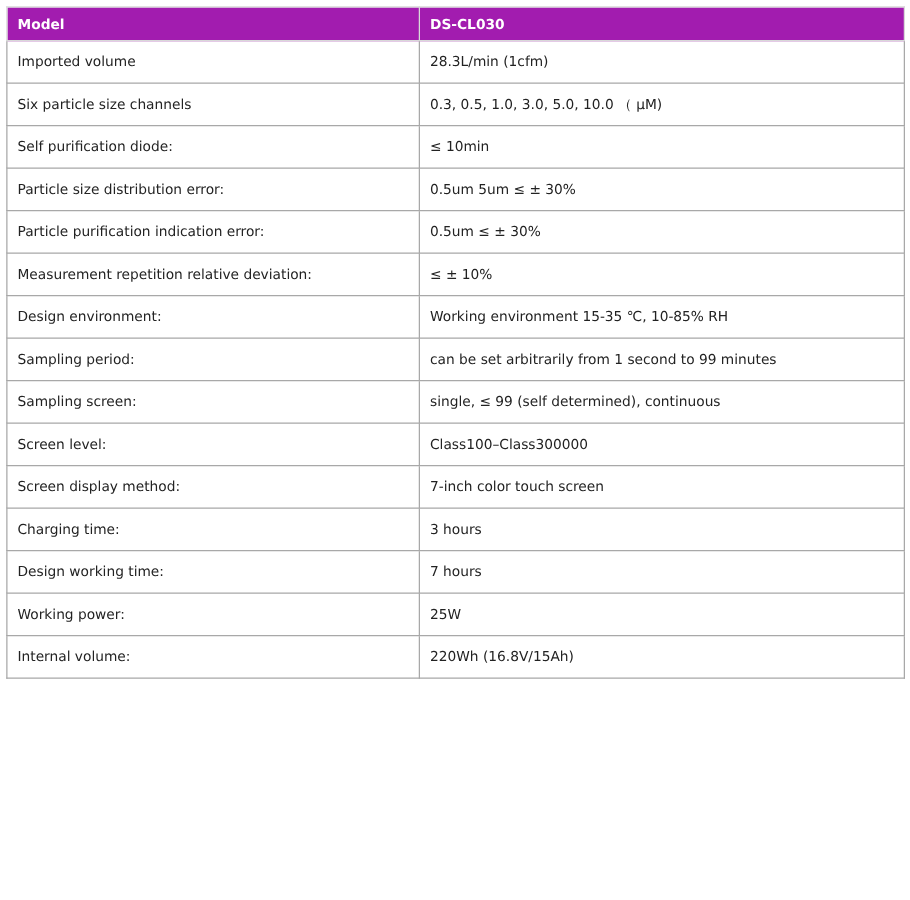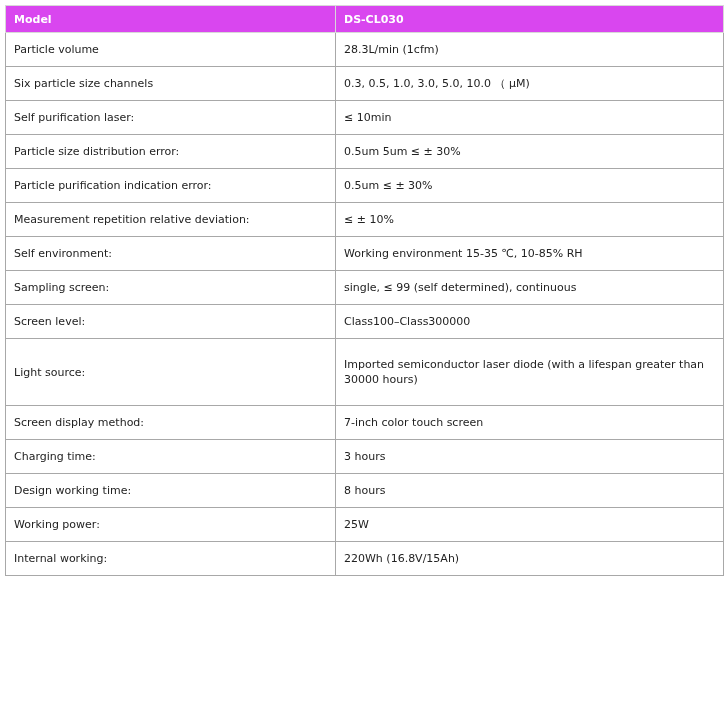--- a/index.html
+++ b/index.html
@@ -5,94 +5,94 @@
   html, body { margin: 0; padding: 0; background: #ffffff; }
   body { width: 728px; height: 720px; position: relative; overflow: hidden;
          font-family: "DejaVu Sans", sans-serif; color: #222; }
   .spec-table { position: absolute; left: 5px; top: 5px; width: 718px;
                 border-collapse: collapse; table-layout: fixed; }
   .spec-table col.c1 { width: 330px; }
   .spec-table col.c2 { width: 388px; }
   .spec-table td, .spec-table th { border: 1px solid #a8a8a8; padding: 0 8px;
                 font-size: 11px; text-align: left; vertical-align: middle;
                 line-height: 15px; }
-  .spec-table thead th { background: #d946ef; color: #fff; font-weight: bold;
+  .spec-table thead th { background: #a21caf; color: #fff; font-weight: bold;
                 height: 26px; border-color: #d8d8d8; }
   .spec-table tbody td { height: 33px; }
   .spec-table tbody tr.tall td { height: 66px; }
 </style>
 </head>
 <body>
 
 <table class="spec-table">
   <colgroup>
       <col class="c1">
       <col class="c2">
     </colgroup>
   <thead>
     <tr>
       <th>Model</th>
       <th>DS-CL030</th>
     </tr>
   </thead>
   <tbody>
     <tr>
-        <td>Particle volume</td>
+        <td>Imported volume</td>
         <td>28.3L/min (1cfm)</td>
       </tr>
     <tr>
         <td>Six particle size channels</td>
         <td>0.3, 0.5, 1.0, 3.0, 5.0, 10.0 （ μM)</td>
       </tr>
     <tr>
-        <td>Self purification laser:</td>
+        <td>Self purification diode:</td>
         <td>≤ 10min</td>
       </tr>
     <tr>
         <td>Particle size distribution error:</td>
         <td>0.5um 5um ≤ ± 30%</td>
       </tr>
     <tr>
         <td>Particle purification indication error:</td>
         <td>0.5um ≤ ± 30%</td>
       </tr>
     <tr>
         <td>Measurement repetition relative deviation:</td>
         <td>≤ ± 10%</td>
       </tr>
     <tr>
-        <td>Self environment:</td>
+        <td>Design environment:</td>
         <td>Working environment 15-35 ℃, 10-85% RH</td>
+      </tr>
+    <tr>
+        <td>Sampling period:</td>
+        <td>can be set arbitrarily from 1 second to 99 minutes</td>
       </tr>
     <tr>
         <td>Sampling screen:</td>
         <td>single, ≤ 99 (self determined), continuous</td>
       </tr>
     <tr>
         <td>Screen level:</td>
         <td>Class100–Class300000</td>
-      </tr>
-    <tr class="tall">
-        <td>Light source:</td>
-        <td>Imported semiconductor laser diode (with a lifespan greater than 30000 hours)</td>
       </tr>
     <tr>
         <td>Screen display method:</td>
         <td>7-inch color touch screen</td>
       </tr>
     <tr>
         <td>Charging time:</td>
         <td>3 hours</td>
       </tr>
     <tr>
         <td>Design working time:</td>
-        <td>8 hours</td>
+        <td>7 hours</td>
       </tr>
     <tr>
         <td>Working power:</td>
         <td>25W</td>
       </tr>
     <tr>
-        <td>Internal working:</td>
+        <td>Internal volume:</td>
         <td>220Wh (16.8V/15Ah)</td>
       </tr>
   </tbody>
 </table>
 
 </body></html>

